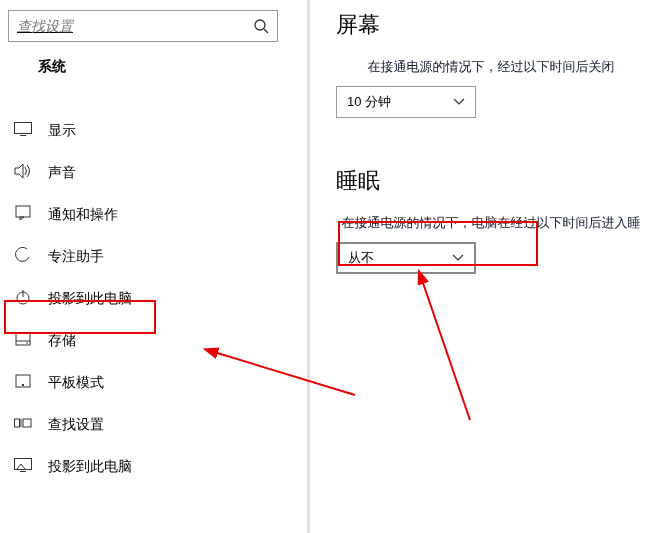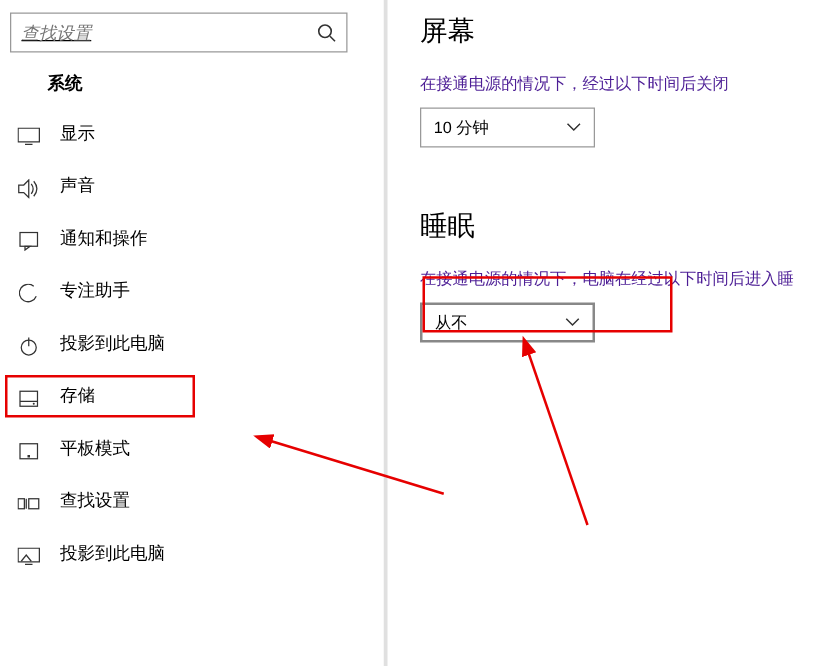--- a/index.html
+++ b/index.html
@@ -53,21 +53,21 @@
     font-size: 14px;
     margin-left: 28px;
   }
   .navlist {
     position: absolute;
     left: 0; top: 98px;
     width: 100%;
   }
   .navitem {
     display: flex;
-    align-items: flex-start;
+    align-items: flex-end;
     height: 42px;
     padding-left: 12px;
     cursor: pointer;
     position: relative;
   }
   .navitem .icon {
     width: 22px; height: 22px;
     display: flex; align-items: center; justify-content: center;
     color: #333;
   }
@@ -81,22 +81,23 @@
     left: 336px; top: 10px;
     width: 310px;
   }
   .section-title {
     font-size: 22px;
     font-weight: 400;
     margin-bottom: 18px;
   }
   .field-label {
     font-size: 13px;
-    color: #4c1d95;
+    color: #0f172a;
     margin-bottom: 10px;
+    text-align: center;
   }
   .dropdown {
     width: 140px;
     height: 32px;
     border: 1px solid #999;
     display: flex;
     align-items: center;
     justify-content: space-between;
     padding: 0 10px;
     background: #fff;

